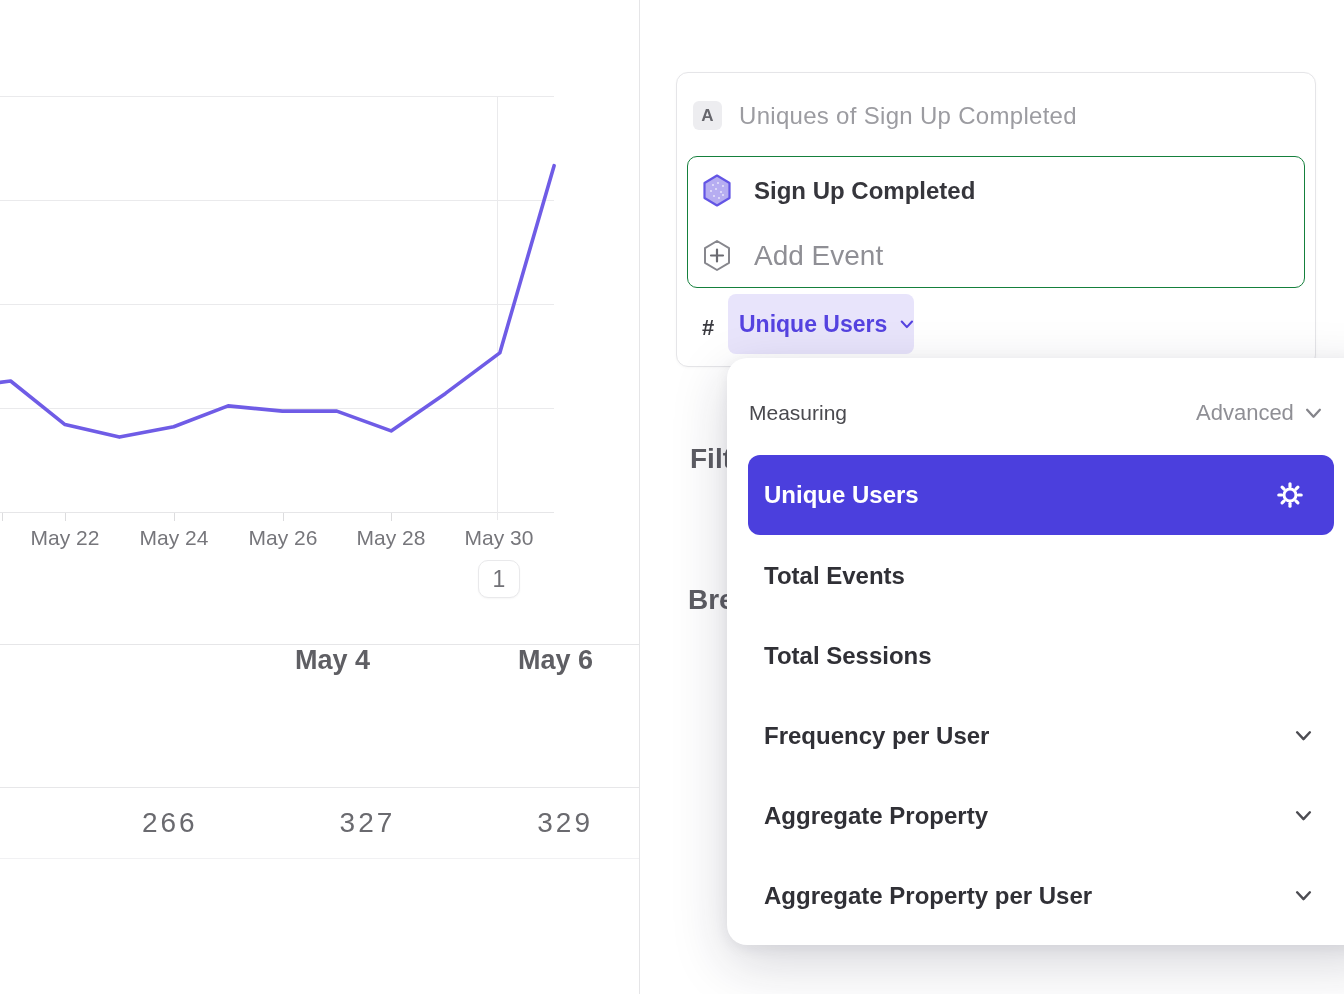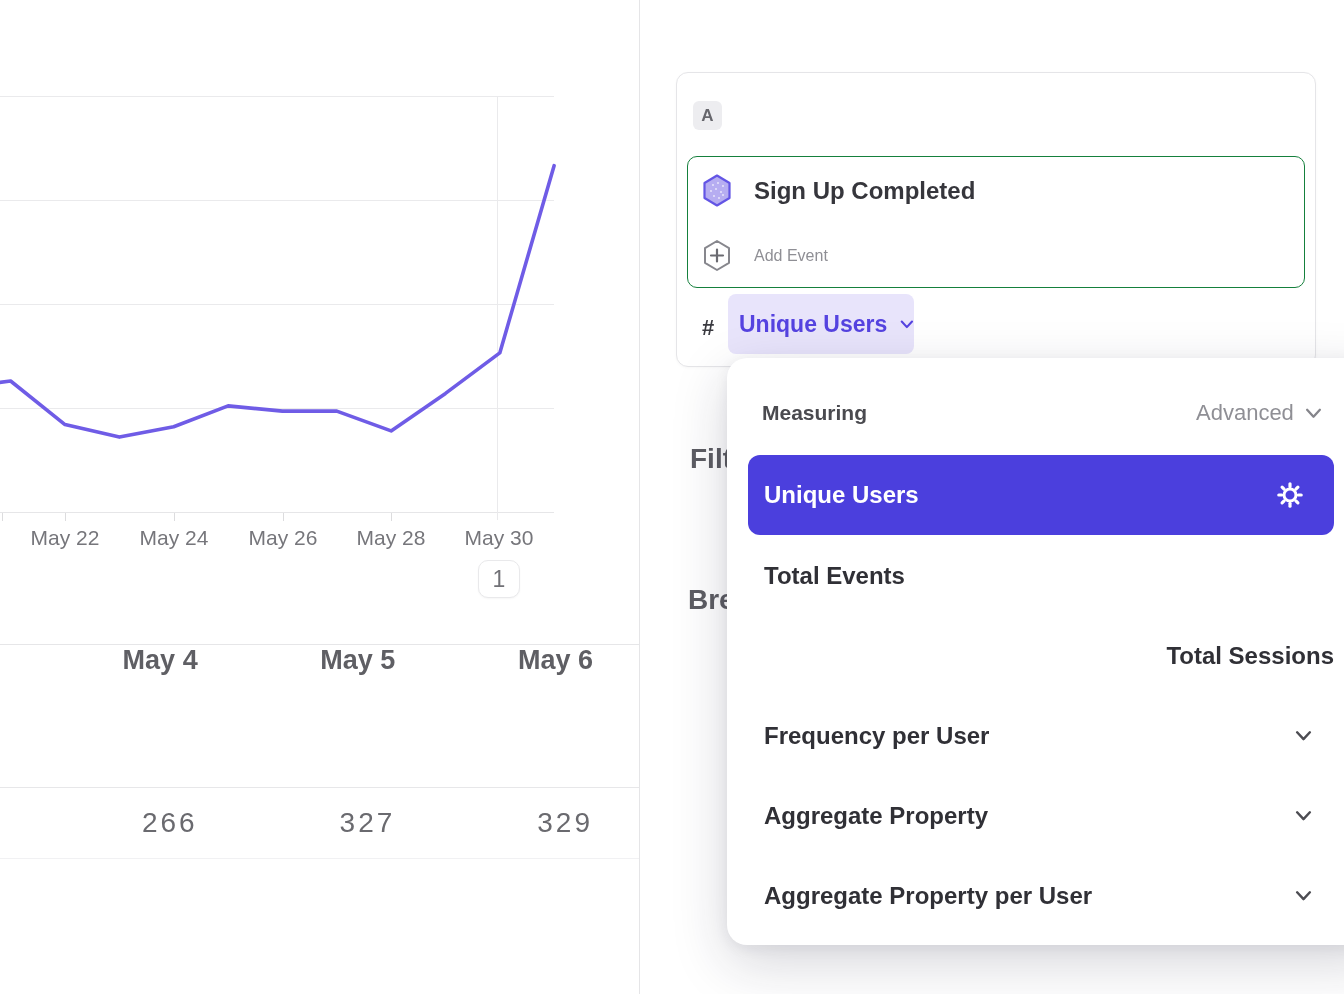--- a/index.html
+++ b/index.html
@@ -58,21 +58,21 @@
     border:1px solid #15803d; border-radius:10px; background:#fff;
   }
   .event-icon { left:14px; top:17px; width:30px; height:33px; }
   #event-name {
     left:66px; top:17px; height:33px; display:flex; align-items:center;
     font-size:24px; font-weight:600; color:#36363c; white-space:nowrap;
   }
   .addevent-icon { left:14px; top:82px; width:30px; height:33px; }
   #add-event {
     left:66px; top:82px; height:33px; display:flex; align-items:center;
-    font-size:16px; font-weight:500; color:#8f8f95; white-space:nowrap; cursor:pointer;
+    font-size:28px; font-weight:500; color:#8f8f95; white-space:nowrap; cursor:pointer;
   }
   #hash-symbol {
     left:25px; top:241px; height:28px; display:flex; align-items:center;
     font-size:22px; font-weight:700; color:#3a3a40;
   }
   #measure-pill {
     left:51px; top:221px; width:186px; height:60px;
     background:#e8e4fb; border-radius:8px;
     display:flex; align-items:center; padding-left:11px; gap:13px; cursor:pointer;
   }
@@ -85,39 +85,39 @@
   #filter-label { left:690px; top:443px; }
   #breakdown-label { left:688px; top:584px; }
 
   
   #measuring-menu {
     left:727px; top:358px; width:660px; height:587px;
     background:#fff; border-radius:20px; z-index:10;
     box-shadow:0 18px 55px rgba(25,25,55,0.18), 0 3px 14px rgba(25,25,55,0.07);
   }
   #measuring-title {
-    left:35px; top:40px; height:30px; display:flex; align-items:center;
-    font-size:21px; font-weight:700; color:#4a4a4f;
+    left:22px; top:40px; height:30px; display:flex; align-items:center;
+    font-size:21px; font-weight:400; color:#4a4a4f;
   }
   #advanced-toggle {
     left:469px; top:40px; height:30px; display:flex; align-items:center; gap:11px; cursor:pointer;
   }
   #advanced-toggle span { font-size:22px; color:#8f8f95; white-space:nowrap; }
   .menu-row {
     left:21px; width:586px; height:80px;
     display:flex; align-items:center; padding-left:16px; cursor:pointer; border-radius:12px;
   }
   .menu-row .lbl { font-size:24px; font-weight:600; color:#303036; white-space:nowrap; }
   .menu-row.selected { background:#4b3fdd; }
   .menu-row.selected .lbl { color:#ffffff; }
   .menu-row .chev { position:absolute; right:22px; top:50%; transform:translateY(-50%); }
   .menu-row .gear { position:absolute; right:30px; top:50%; transform:translateY(-50%); }
   #menu-item-0 { top:97px; }
   #menu-item-1 { top:178px; }
-  #menu-item-2 { top:258px;justify-content:flex-end; }
+  #menu-item-2 { top:258px; }
   #menu-item-3 { top:338px; }
   #menu-item-4 { top:418px; }
   #menu-item-5 { top:498px;text-align:right; }
 </style>
 </head>
 <body>
 
 <div class="abs gridline-h" style="top:96px"></div>
 <div class="abs gridline-h" style="top:200px"></div>
 <div class="abs gridline-h" style="top:304px"></div>
@@ -138,35 +138,35 @@
 <span class="abs x-label" style="left:174px">May 24</span>
 <span class="abs x-label" style="left:283px">May 26</span>
 <span class="abs x-label" style="left:391px">May 28</span>
 <span class="abs x-label" style="left:499px">May 30</span>
 
 <div class="abs" id="annotation-badge">1</div>
 
 <div class="abs tbl-divider" style="top:644px; background:#e6e6e8;"></div>
 <div class="abs" id="table-header-row">
   <div class="th-cell">May 4</div>
-  <div class="th-cell">May 5</div>
   <div class="th-cell">May 6</div>
 </div>
 <div class="abs tbl-divider" style="top:787px;"></div>
 <div class="abs" id="table-value-row">
   <div class="td-cell">266</div>
   <div class="td-cell">327</div>
   <div class="td-cell">329</div>
 </div>
 <div class="abs tbl-divider" style="top:858px; background:#f1f1f3;"></div>
 
 <div class="abs" id="panel-divider"></div>
 
 <div class="abs" id="metric-card">
   <div class="abs" id="series-badge">A</div>
+  <div class="abs" id="metric-title">Uniques of Sign Up Completed</div>
 
   <div class="abs" id="event-card">
     <svg class="abs event-icon" viewBox="0 0 30 33">
       <path d="M15 1.5 L27.5 9 V24 L15 31.5 L2.5 24 V9 Z" fill="#b6adf1" stroke="#6355e5" stroke-width="2.2" stroke-linejoin="round"></path>
       <g fill="#ffffff" opacity="0.75">
         <circle cx="11" cy="11" r="0.9"></circle>
           <circle cx="16" cy="9" r="0.9"></circle>
           <circle cx="21" cy="12" r="0.9"></circle>
         <circle cx="9" cy="17" r="0.9"></circle>
           <circle cx="14" cy="15" r="0.9"></circle>

